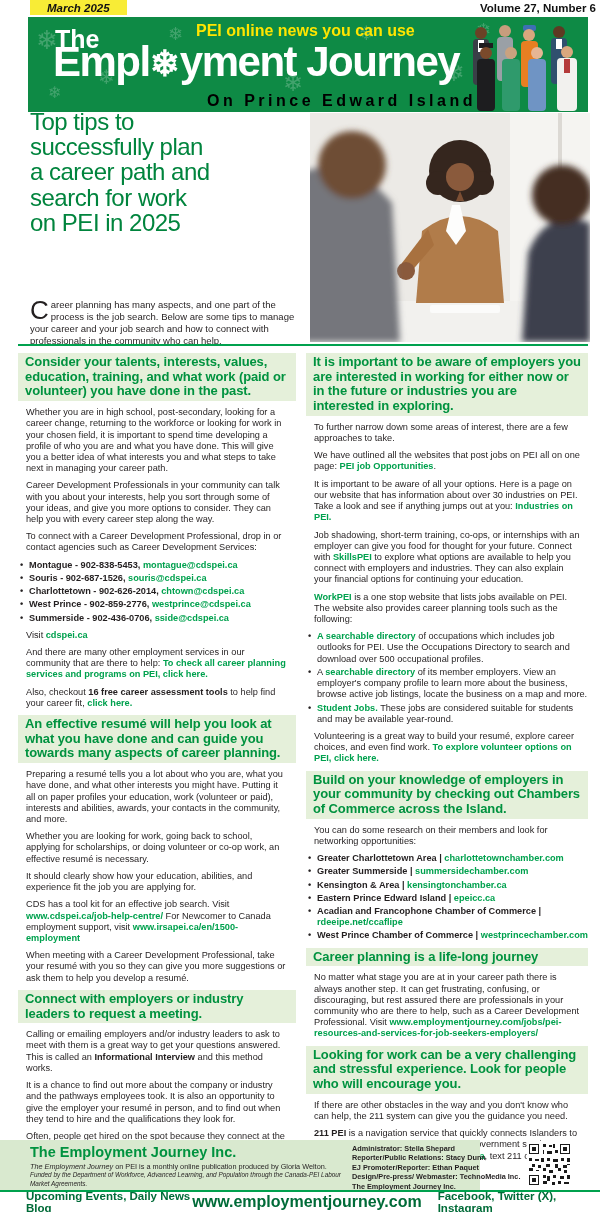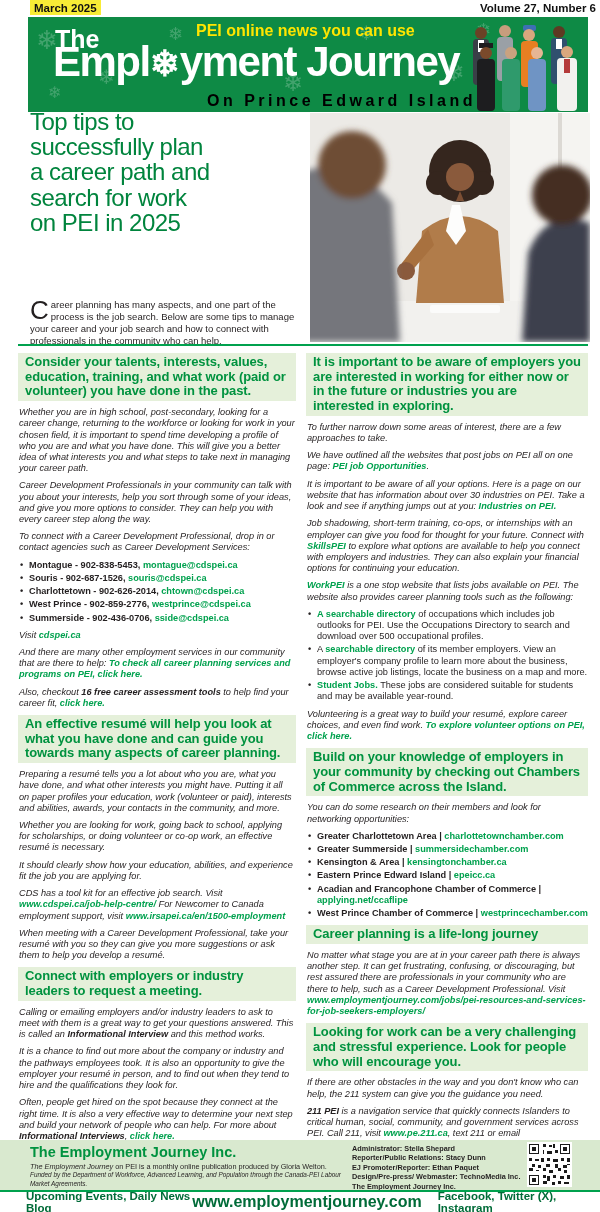--- a/index.html
+++ b/index.html
@@ -1,21 +1,21 @@
 <!DOCTYPE html>
 <html><head>
 <meta charset="utf-8">
 <style>
   html,body{margin:0;padding:0;background:#fff;}
   .page{position:relative;width:600px;height:1212px;background:#fff;overflow:hidden;
         font-family:"Liberation Sans",sans-serif;color:#231f20;}
 
   
   .issue-date{position:absolute;left:30px;top:0;background:#f8ec36;color:#111;
-              font-size:11.5px;font-weight:bold;padding:2px 4px 1px;}
+              font-size:11.5px;font-weight:bold;padding:2px 17px 1px;font-style:italic;}
   .volume{position:absolute;right:4px;top:2px;color:#111;font-size:11.5px;font-weight:bold;}
 
   
   .banner{position:absolute;left:28px;top:17px;width:560px;height:95px;background:#0e8a45;overflow:hidden;}
   .flake{position:absolute;color:rgba(255,255,255,.22);pointer-events:none;}
   .tagline{position:absolute;left:168px;top:5px;font-size:16px;font-weight:bold;color:#ffe500;}
   .logo-the{position:absolute;left:27px;top:8px;font-size:25px;font-weight:bold;color:#fff;}
   .logo-main{position:absolute;left:25px;top:24px;font-size:42px;font-weight:bold;color:#fff;
              letter-spacing:-1.5px;white-space:nowrap;line-height:1;}
   .logo-flake{font-size:36px;color:#fff;letter-spacing:0;}
@@ -30,30 +30,30 @@
   .hero-photo{position:absolute;left:310px;top:113px;width:280px;height:229px;}
 
   .rule{position:absolute;left:18px;top:344px;width:570px;height:2px;background:#00a14e;}
 
   
   .col{position:absolute;top:353px;font-size:9.2px;line-height:1.22;}
   .col-left{left:18px;width:278px;}
   .col-right{left:306px;width:282px;}
   .section-heading{background:#e5f0da;color:#00923f;font-weight:bold;font-size:13px;
                    line-height:1.13;padding:2px 7px;margin:0 0 6px;letter-spacing:-0.1px;}
-  .para{margin:0 1px 6px;font-style:italic;}
+  .para{margin:0 8px 6px;}
   .bullets{margin:0 0 6px;padding:0;list-style:none;}
   .bullets li{position:relative;padding-left:11px;margin-bottom:2px;}
   .bullets li::before{content:"\2022";position:absolute;left:2px;font-weight:bold;}
   .seg-b{font-weight:bold;}
   .seg-g{font-weight:bold;color:#00a14e;word-break:break-word;}
   .seg-i{font-style:italic;}
 
   
-  .footer{position:absolute;left:0;top:1140px;width:600px;height:50px;background:#d9e9cf;}
+  .footer{position:absolute;left:0;top:1140px;width:480px;height:50px;background:#d9e9cf;}
   .footer-left{position:absolute;left:30px;top:2px;width:318px;font-size:7.3px;line-height:1.3;}
   .footer-title{color:#00923f;font-weight:bold;font-size:14.5px;margin:1px 0 0;}
   .f-small{font-size:6.4px;}
   .f-bold{font-weight:bold;}
   .footer-staff{position:absolute;left:352px;top:4px;width:172px;font-size:7.3px;
                 font-weight:bold;line-height:1.3;}
   .qr{position:absolute;left:527px;top:2px;width:45px;height:45px;}
 
   
   .bottombar{position:absolute;left:0;top:1190px;width:600px;height:20px;background:#fff;
@@ -195,21 +195,21 @@
         <li><span class="seg-g">Student Jobs.</span><span class="seg-p"> These jobs are considered suitable for students and may be available year-round.</span></li>
       </ul>
       <div class="para"><span class="seg-p">Volunteering is a great way to build your resumé, explore career choices, and even find work.  </span><span class="seg-g">To explore volunteer options on PEI, click here.</span></div>
       <div class="section-heading">Build on your knowledge of employers in your community by checking out Chambers of Commerce across the Island.</div>
       <div class="para"><span class="seg-p">You can do some research on their members and look for networking opportunities:</span></div>
       <ul class="bullets">
         <li><span class="seg-b">Greater Charlottetown Area | </span><span class="seg-g">charlottetownchamber.com</span></li>
         <li><span class="seg-b">Greater Summerside | </span><span class="seg-g">summersidechamber.com</span></li>
         <li><span class="seg-b">Kensington &amp; Area | </span><span class="seg-g">kensingtonchamber.ca</span></li>
         <li><span class="seg-b">Eastern Prince Edward Island | </span><span class="seg-g">epeicc.ca</span></li>
-        <li><span class="seg-b">Acadian and Francophone Chamber of Commerce | </span><span class="seg-g">applying.net/ccaflipe</span></li>
+        <li><span class="seg-b">Acadian and Francophone Chamber of Commerce | </span><span class="seg-g">rdeeipe.net/ccaflipe</span></li>
         <li><span class="seg-b">West Prince Chamber of Commerce | </span><span class="seg-g">westprincechamber.com</span></li>
       </ul>
       <div class="section-heading">Career planning is a life-long journey</div>
       <div class="para"><span class="seg-p">No matter what stage you are at in your career path there is always another step.  It can get frustrating, confusing, or discouraging, but rest assured there are professionals in your community who are there to help, such as a Career Development Professional.  Visit </span><span class="seg-g">www.employmentjourney.com/jobs/pei-resources-and-services-for-job-seekers-employers/</span></div>
       <div class="section-heading">Looking for work can be a very challenging and stressful experience. Look for people who will encourage you.</div>
       <div class="para"><span class="seg-p">If there are other obstacles in the way and you don't know who can help, the 211 system can give you the guidance you need.</span></div>
       <div class="para"><span class="seg-b">211 PEI</span><span class="seg-p"> is a navigation service that quickly connects Islanders to critical human, social, community, and government services across PEI.  Call 211, visit </span><span class="seg-g">www.pe.211.ca</span><span class="seg-p">, text 211 or email </span><span class="seg-g">help@pe.211.ca</span></div>
     </div>
 
   <div class="footer">

